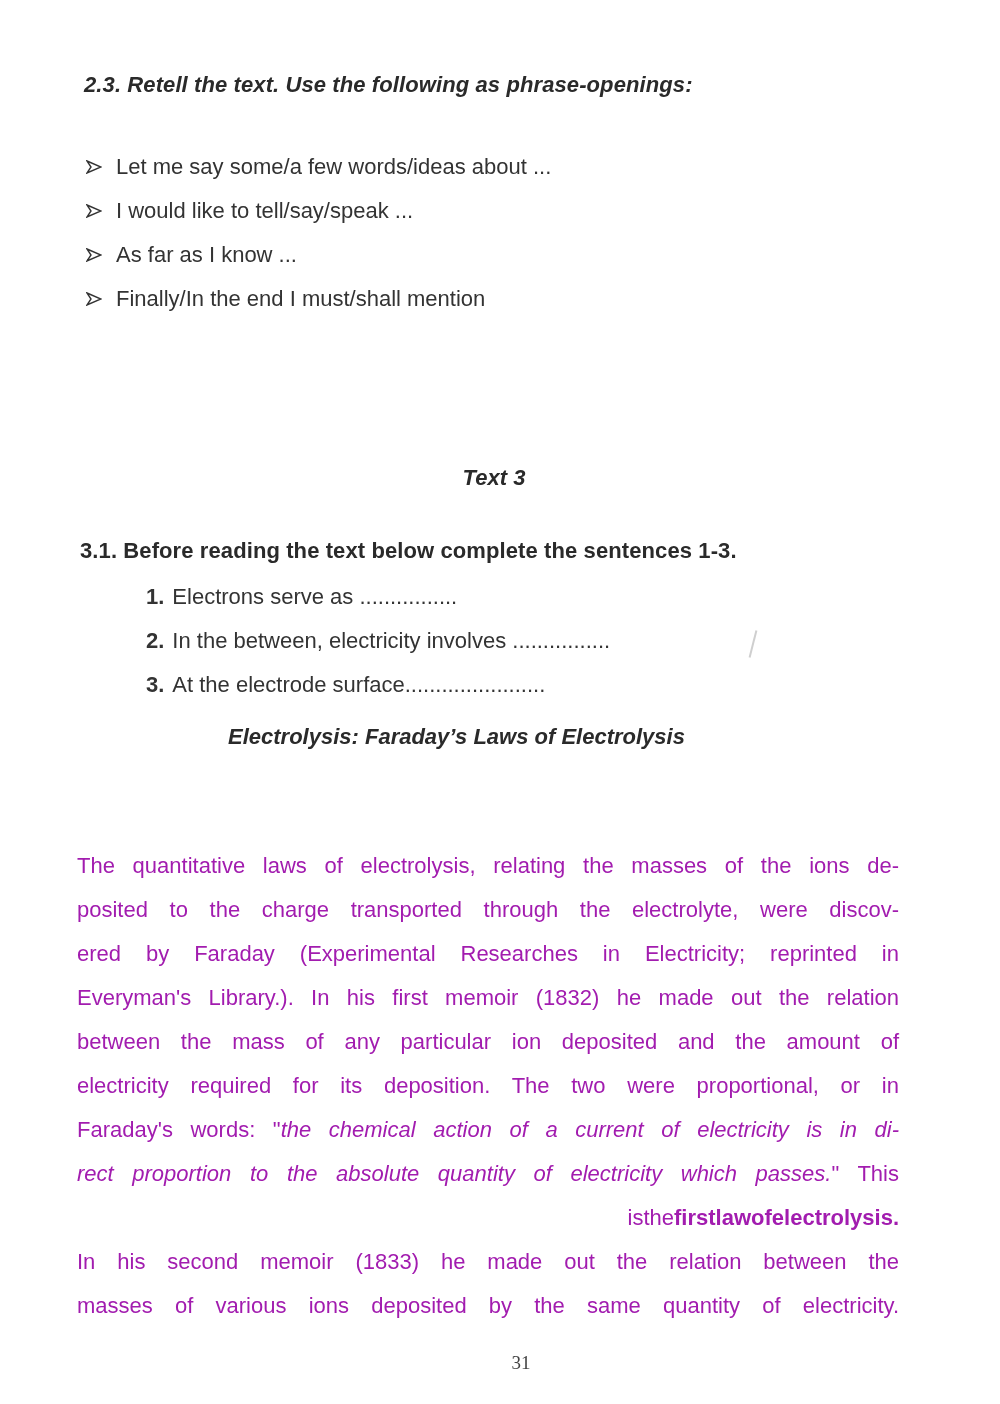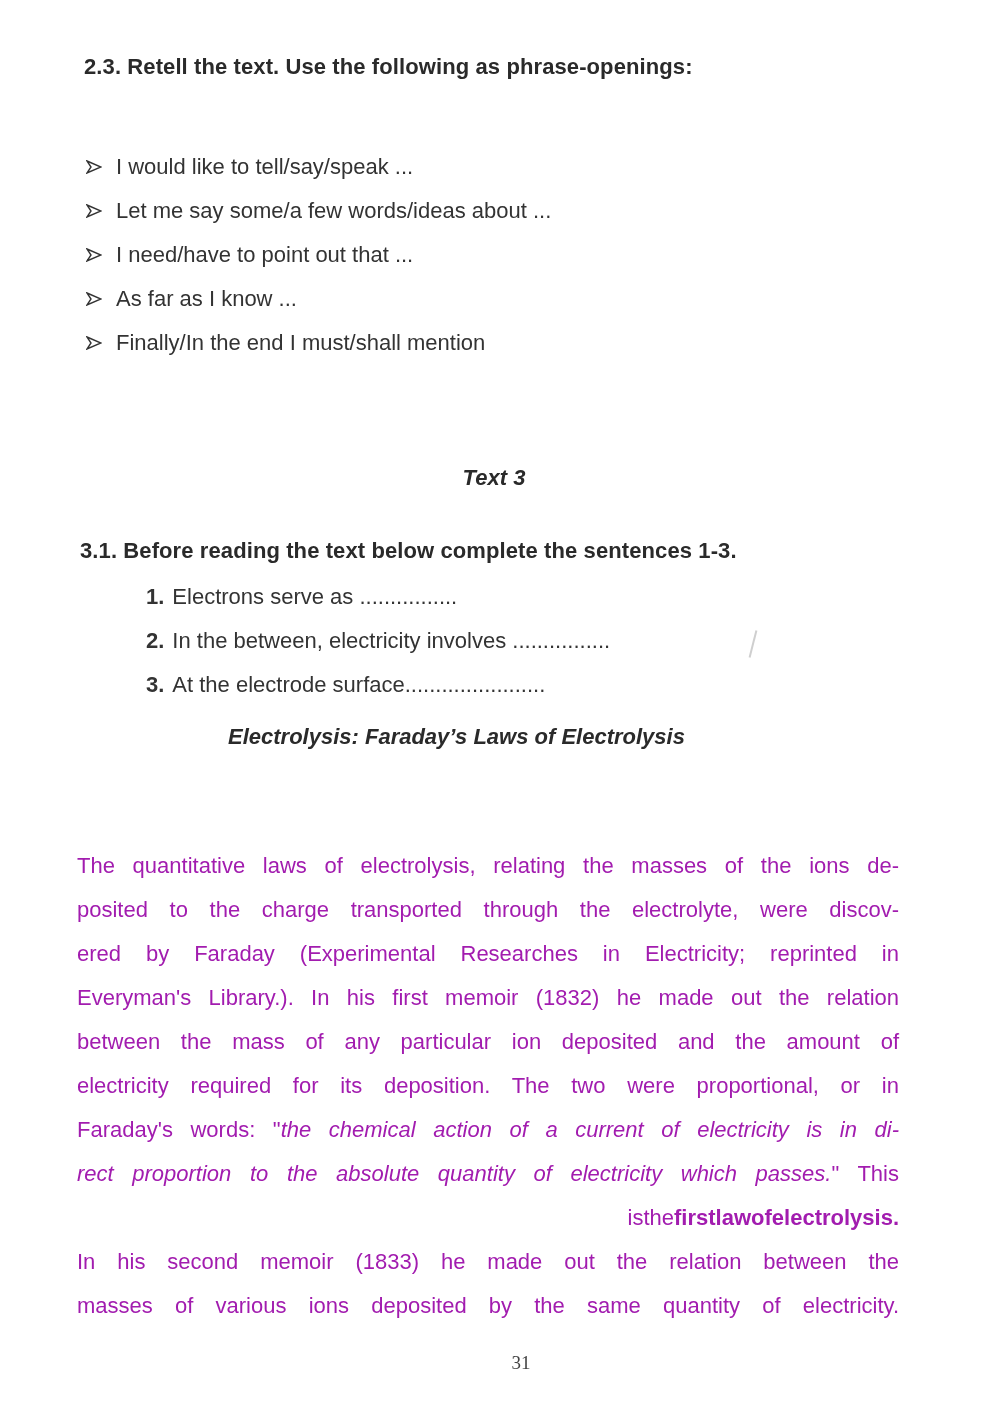--- a/index.html
+++ b/index.html
@@ -25,46 +25,38 @@
   .bd { font-weight: bold; }
   .pagenum { position: absolute; left: 0; width: 970px; top: 1352px; text-align: center;
              font-family: "Liberation Serif", serif; font-size: 19px; color: #444; margin-left: 36px; }
   .mark { position: absolute; left: 752px; top: 630px; width: 2px; height: 28px; background: #cfcfcf; transform: rotate(14deg); }
 </style>
 </head>
 <body>
 
 <div class="page">
 
-  <div class="h-task" style="top:54px;">2.3. Retell the text. Use the following as phrase-openings:</div>
+  <div class="h-task" style="top:72px;font-style:italic;">2.3. Retell the text. Use the following as phrase-openings:</div>
 
   <div class="bullets">
-    <div class="bullet">
-      <span class="arrow">
-          <svg width="16" height="14" viewBox="0 0 16 14">
-            <path d="M1 1 L15 7 L1 13 L5 7 Z" fill="none" stroke="#333" stroke-width="1.4"></path>
-          </svg>
-        </span>
-      <span>I would like to tell/say/speak ...</span>
-    </div>
     <div class="bullet">
       <span class="arrow">
           <svg width="16" height="14" viewBox="0 0 16 14">
             <path d="M1 1 L15 7 L1 13 L5 7 Z" fill="none" stroke="#333" stroke-width="1.4"></path>
           </svg>
         </span>
       <span>Let me say some/a few words/ideas about ...</span>
     </div>
     <div class="bullet">
       <span class="arrow">
           <svg width="16" height="14" viewBox="0 0 16 14">
             <path d="M1 1 L15 7 L1 13 L5 7 Z" fill="none" stroke="#333" stroke-width="1.4"></path>
           </svg>
         </span>
-      <span>I need/have to point out that ...</span>
+      <span>I would like to tell/say/speak ...</span>
     </div>
     <div class="bullet">
       <span class="arrow">
           <svg width="16" height="14" viewBox="0 0 16 14">
             <path d="M1 1 L15 7 L1 13 L5 7 Z" fill="none" stroke="#333" stroke-width="1.4"></path>
           </svg>
         </span>
       <span>As far as I know ...</span>
     </div>
     <div class="bullet">

